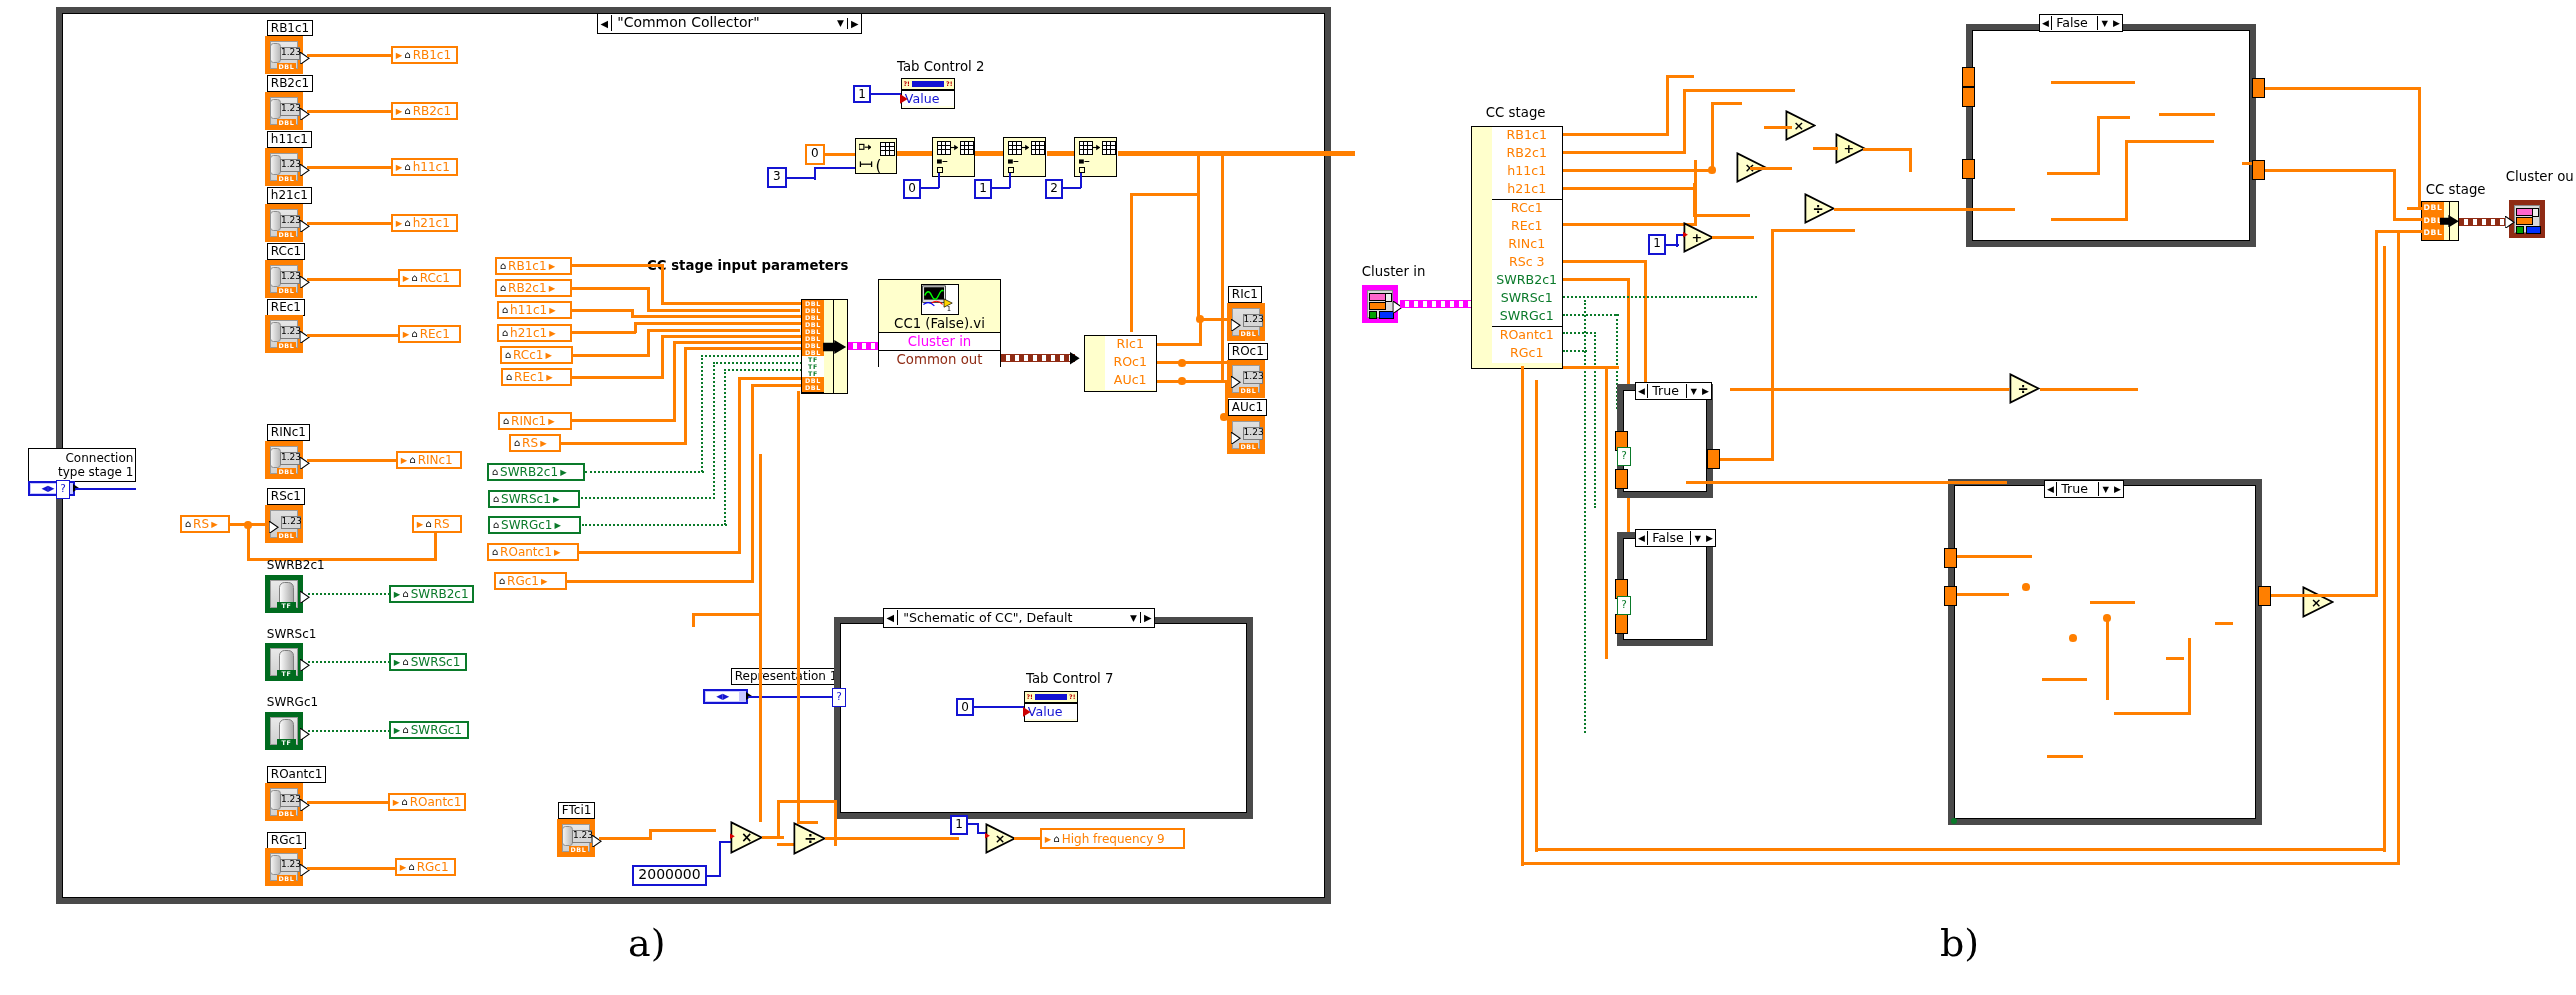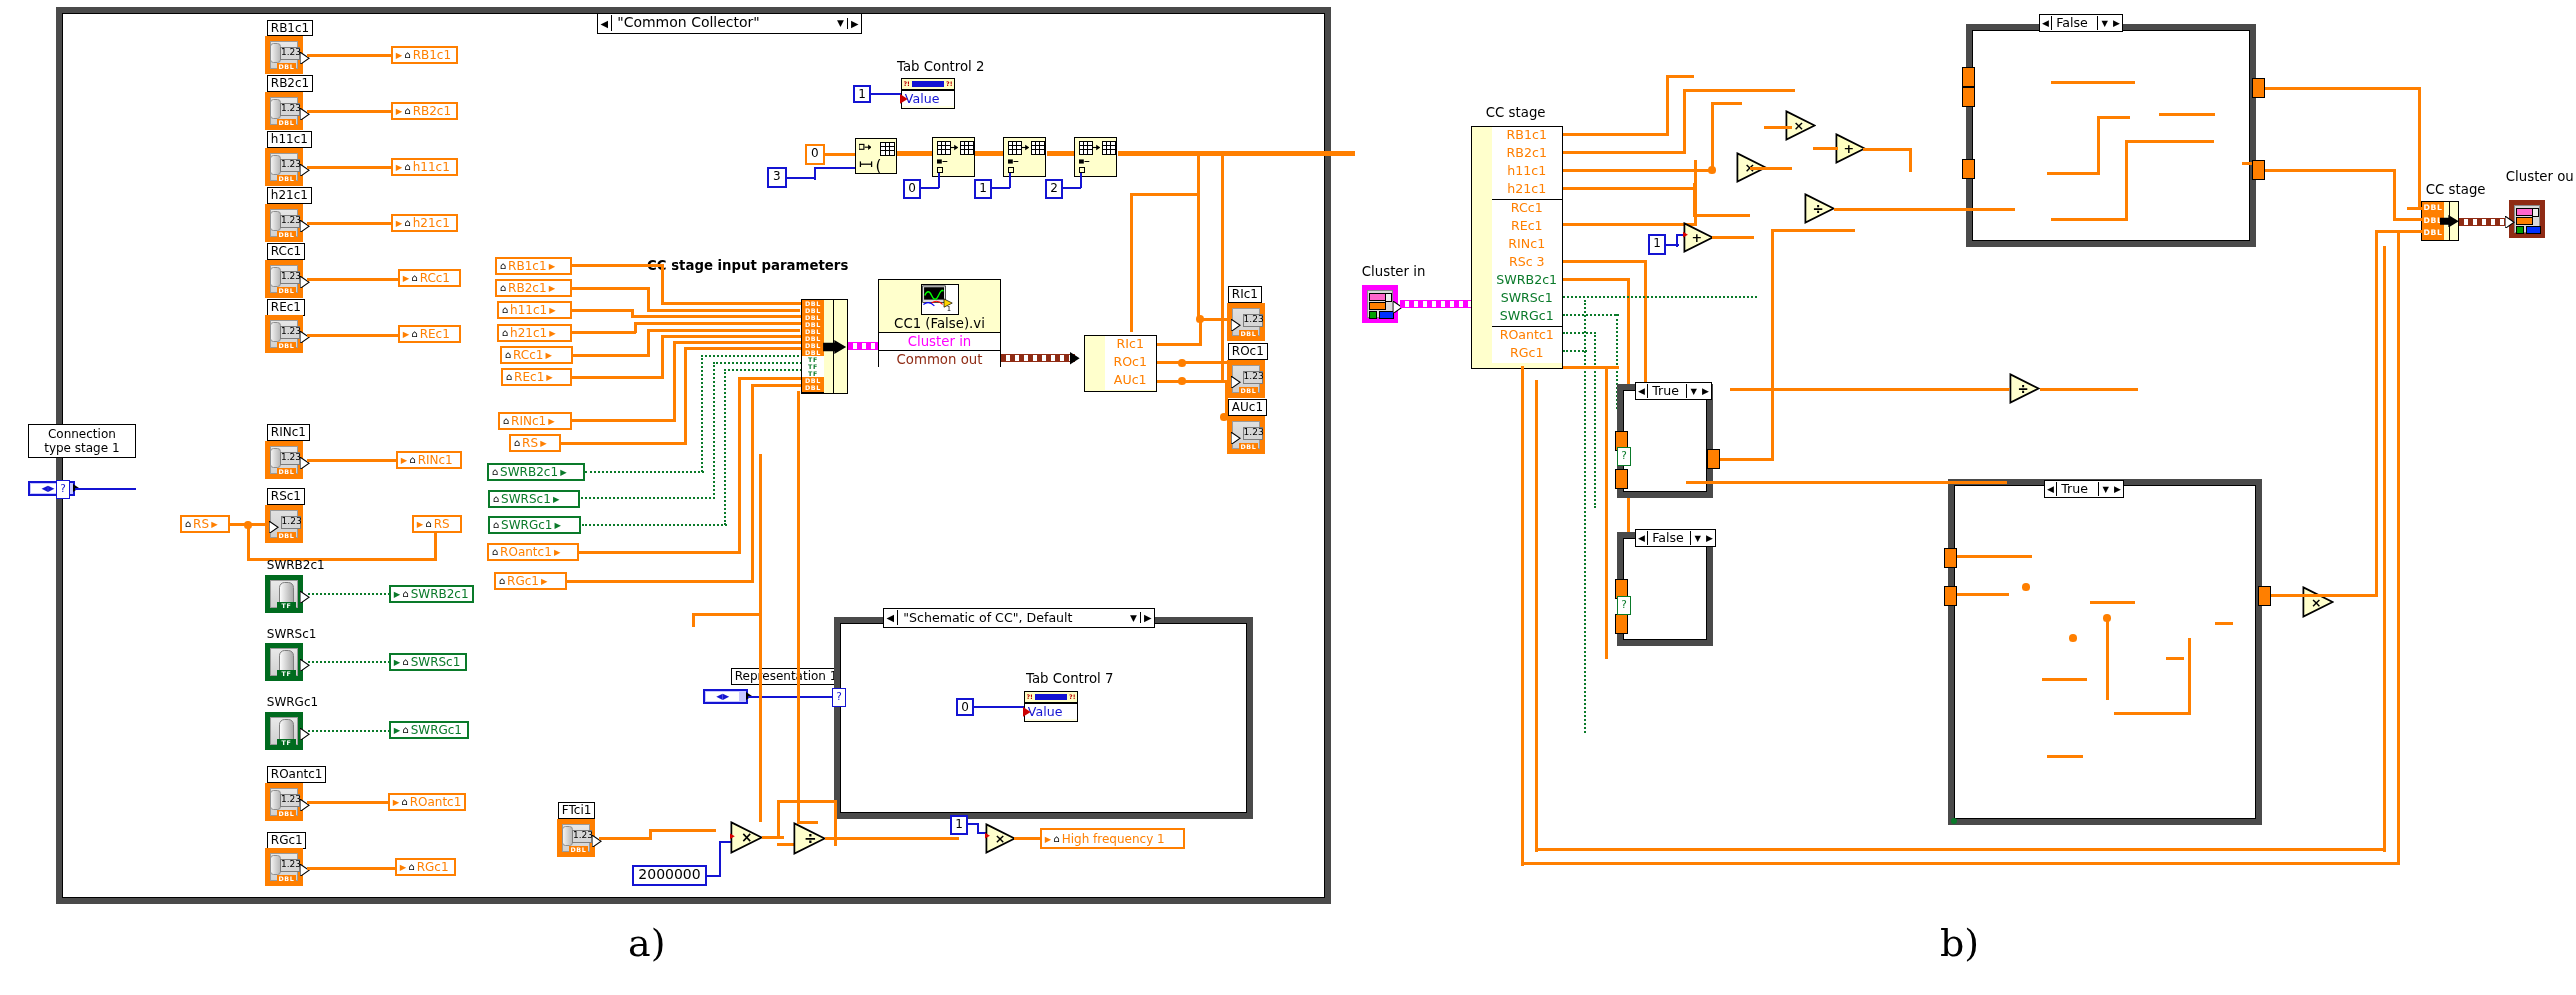--- a/index.html
+++ b/index.html
@@ -250,21 +250,21 @@
     <div class="inner"></div>
   </div>
 
   <div class="ring" style="left:597px;top:12.6px;width:265px;">
     <span class="arr">◀</span>
     <span class="lbl">"Common Collector"</span>
     <span class="dn">▼</span>
     <span class="arr2">▶</span>
   </div>
 
-  <div class="caption" style="left:28px;top:424px;width:103px;text-align:center;line-height:14px;padding:2.1px 1.4px;">
+  <div class="caption" style="left:28px;top:448px;width:103px;text-align:right;line-height:14px;padding:2.1px 1.4px;">
     <span>Connection</span><br>
     <span>type stage 1</span>
   </div>
   <div class="abs" style="left:28px;top:481px;width:47px;height:15.3px;border:2.8px solid #1414d2;background:#c8c8ff;">
     <div class="abs" style="left:1.4px;top:1.4px;right:8.4px;bottom:1.4px;background:#fff;
         color:#1414d2;font-size:8.4px;line-height:9.8px;text-align:center;">◀▶</div>
     <div class="abs" style="right:-6.3px;top:0.7px;width:0;height:0;border-top:4.9px solid transparent;
         border-bottom:4.9px solid transparent;border-left:6.3px solid #000;"></div>
   </div>
   <div class="w blue h" style="left:75px;top:488px;width:61px;"></div>
@@ -885,21 +885,21 @@
       <polygon points="2,2 42,22 2,42" fill="#ffffcc" stroke="#000" stroke-width="2.5"></polygon>
       <text x="14" y="29" font-size="18" font-weight="bold" fill="#000" font-family="DejaVu Sans, sans-serif">×</text>
       <polygon points="0,14 7,18 0,22" fill="#d00"></polygon>
     </svg>
   </div>
   <div class="w h" style="left:1014px;top:837px;width:28px;"></div>
 
   <div class="chip" style="left:1040px;top:828px;width:145px;height:21px;">
     <span class="cursor">▶</span>
     <span class="home">⌂</span>
-    <span>High frequency 1</span>
+    <span>High frequency 9</span>
   </div>
 
   <div class="w v" style="left:797px;top:391px;height:433px;"></div>
   <div class="w h" style="left:797px;top:821px;width:21px;"></div>
   <div class="w v" style="left:1130px;top:195px;height:137px;"></div>
   <div class="w h" style="left:1130px;top:193px;width:70px;"></div>
 
   <div class="panel-letter" style="left:628px;top:921px;">a)</div>
 
   <div class="caption plain" style="left:1359px;top:265px;font-size:13.3px;">Cluster in</div>

